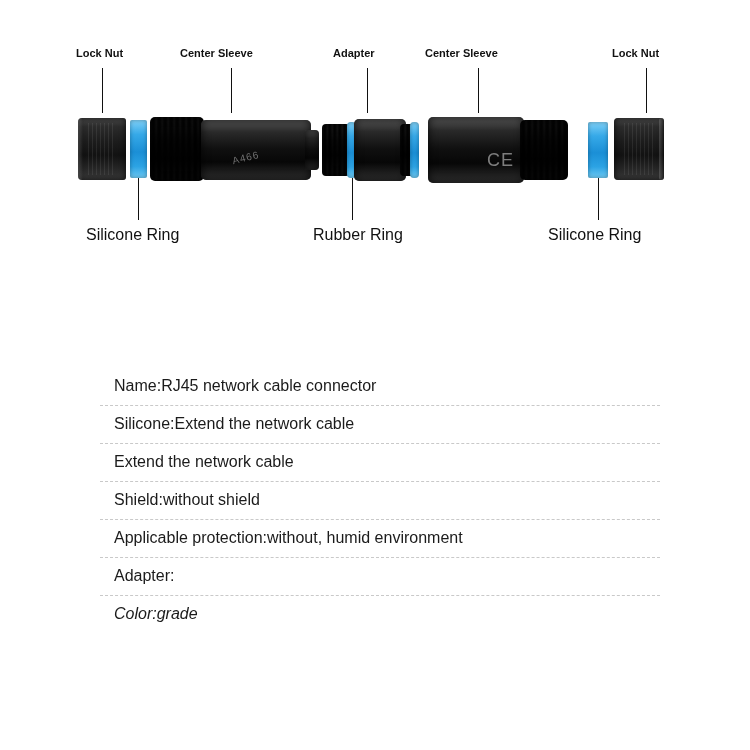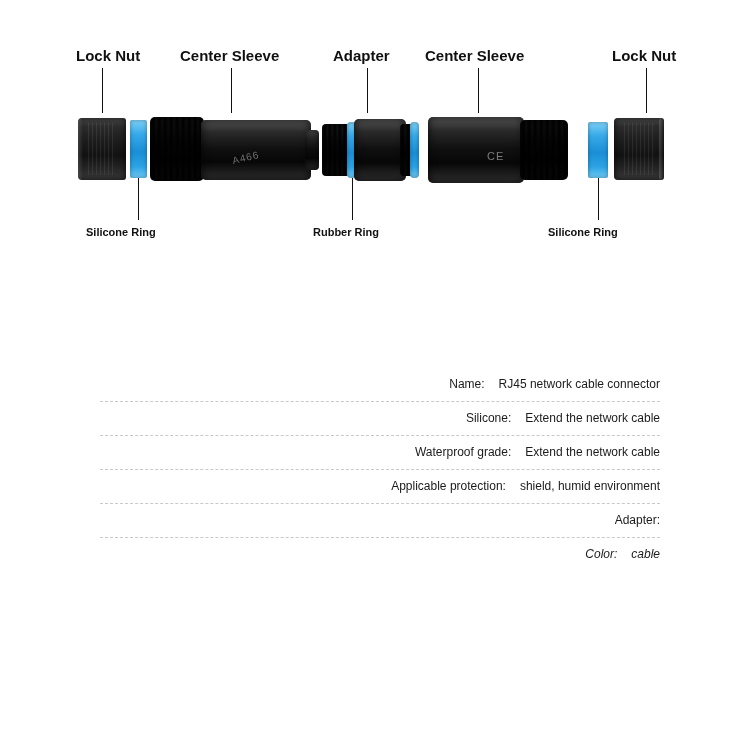--- a/index.html
+++ b/index.html
@@ -20,28 +20,28 @@
   #diagram {
     position: absolute;
     left: 0;
     top: 0;
     width: 750px;
     height: 300px;
   }
 
   .callout-label {
     position: absolute;
-    font-size: 15px;
+    font-size: 11px;
     font-weight: bold;
     color: #111111;
     white-space: nowrap;
   }
   .callout-label.sub {
-    font-weight: bold;
-    font-size: 11px;
+    font-weight: normal;
+    font-size: 16px;
     color: #111111;
   }
 
   .leader {
     position: absolute;
     background: #111111;
     width: 1px;
   }
 
   
@@ -128,33 +128,31 @@
     position: absolute;
     left: 100px;
     top: 368px;
     width: 560px;
   }
   .spec-row {
     display: flex;
     align-items: baseline;
     padding: 9px 0 10px 14px;
     border-bottom: 1px dashed #c9c9c9;
-    font-size: 12px;
+    font-size: 16px;
     color: #1b1b1b;
-    justify-content: flex-end;
   }
   .spec-row:last-child {
     border-bottom: none;
     font-style: italic;
   }
   .spec-key {
     white-space: nowrap;
   }
   .spec-val {
-    margin-left: 14px;
     white-space: nowrap;
   }
 </style>
 </head>
 <body>
 
 <div id="diagram">
 
   <div class="part locknut" style="left:78px; top:118px; width:48px; height:62px;">
     <div class="ridges"></div>
@@ -185,21 +183,21 @@
   <div class="part ribbed" style="left:520px; top:120px; width:48px; height:60px;"></div>
 
   <div class="part bluering" style="left:588px; top:122px; width:20px; height:56px;"></div>
 
   <div class="part locknut" style="left:614px; top:118px; width:50px; height:62px;">
     <div class="ridges"></div>
     <div class="cap-shade" style="right:0; left:auto;"></div>
   </div>
 
   <div class="part-text" style="left:232px; top:152px; transform:rotate(-14deg);">A466</div>
-  <div class="part-text" style="left:487px; top:150px; font-size:11px; color:#7d7d7d;">CE</div>
+  <div class="part-text" style="left:487px; top:150px; font-size:18px; color:#7d7d7d;">CE</div>
 
   <div class="callout-label" style="left:76px; top:47px;">Lock Nut</div>
   <div class="leader" style="left:102px; top:68px; height:45px;"></div>
 
   <div class="callout-label" style="left:180px; top:47px;">Center Sleeve</div>
   <div class="leader" style="left:231px; top:68px; height:45px;"></div>
 
   <div class="callout-label" style="left:333px; top:47px;">Adapter</div>
   <div class="leader" style="left:367px; top:68px; height:45px;"></div>
 
@@ -225,32 +223,35 @@
     <span class="spec-key">Name:</span>
     <span class="spec-val">RJ45 network cable connector</span>
   </div>
 
   <div class="spec-row">
     <span class="spec-key">Silicone:</span>
     <span class="spec-val">Extend the network cable</span>
   </div>
 
   <div class="spec-row">
-    <span class="spec-key">Waterproof grade:</span>
     <span class="spec-val">Extend the network cable</span>
   </div>
 
+  <div class="spec-row">
+    <span class="spec-key">Shield:</span>
+    <span class="spec-val">without shield</span>
+  </div>
 
   <div class="spec-row">
     <span class="spec-key">Applicable protection:</span>
-    <span class="spec-val">shield, humid environment</span>
+    <span class="spec-val">without, humid environment</span>
   </div>
 
   <div class="spec-row">
     <span class="spec-key">Adapter:</span>
   </div>
 
   <div class="spec-row">
     <span class="spec-key">Color:</span>
-    <span class="spec-val">cable</span>
+    <span class="spec-val">grade</span>
   </div>
 
 </div>
 
 </body></html>

